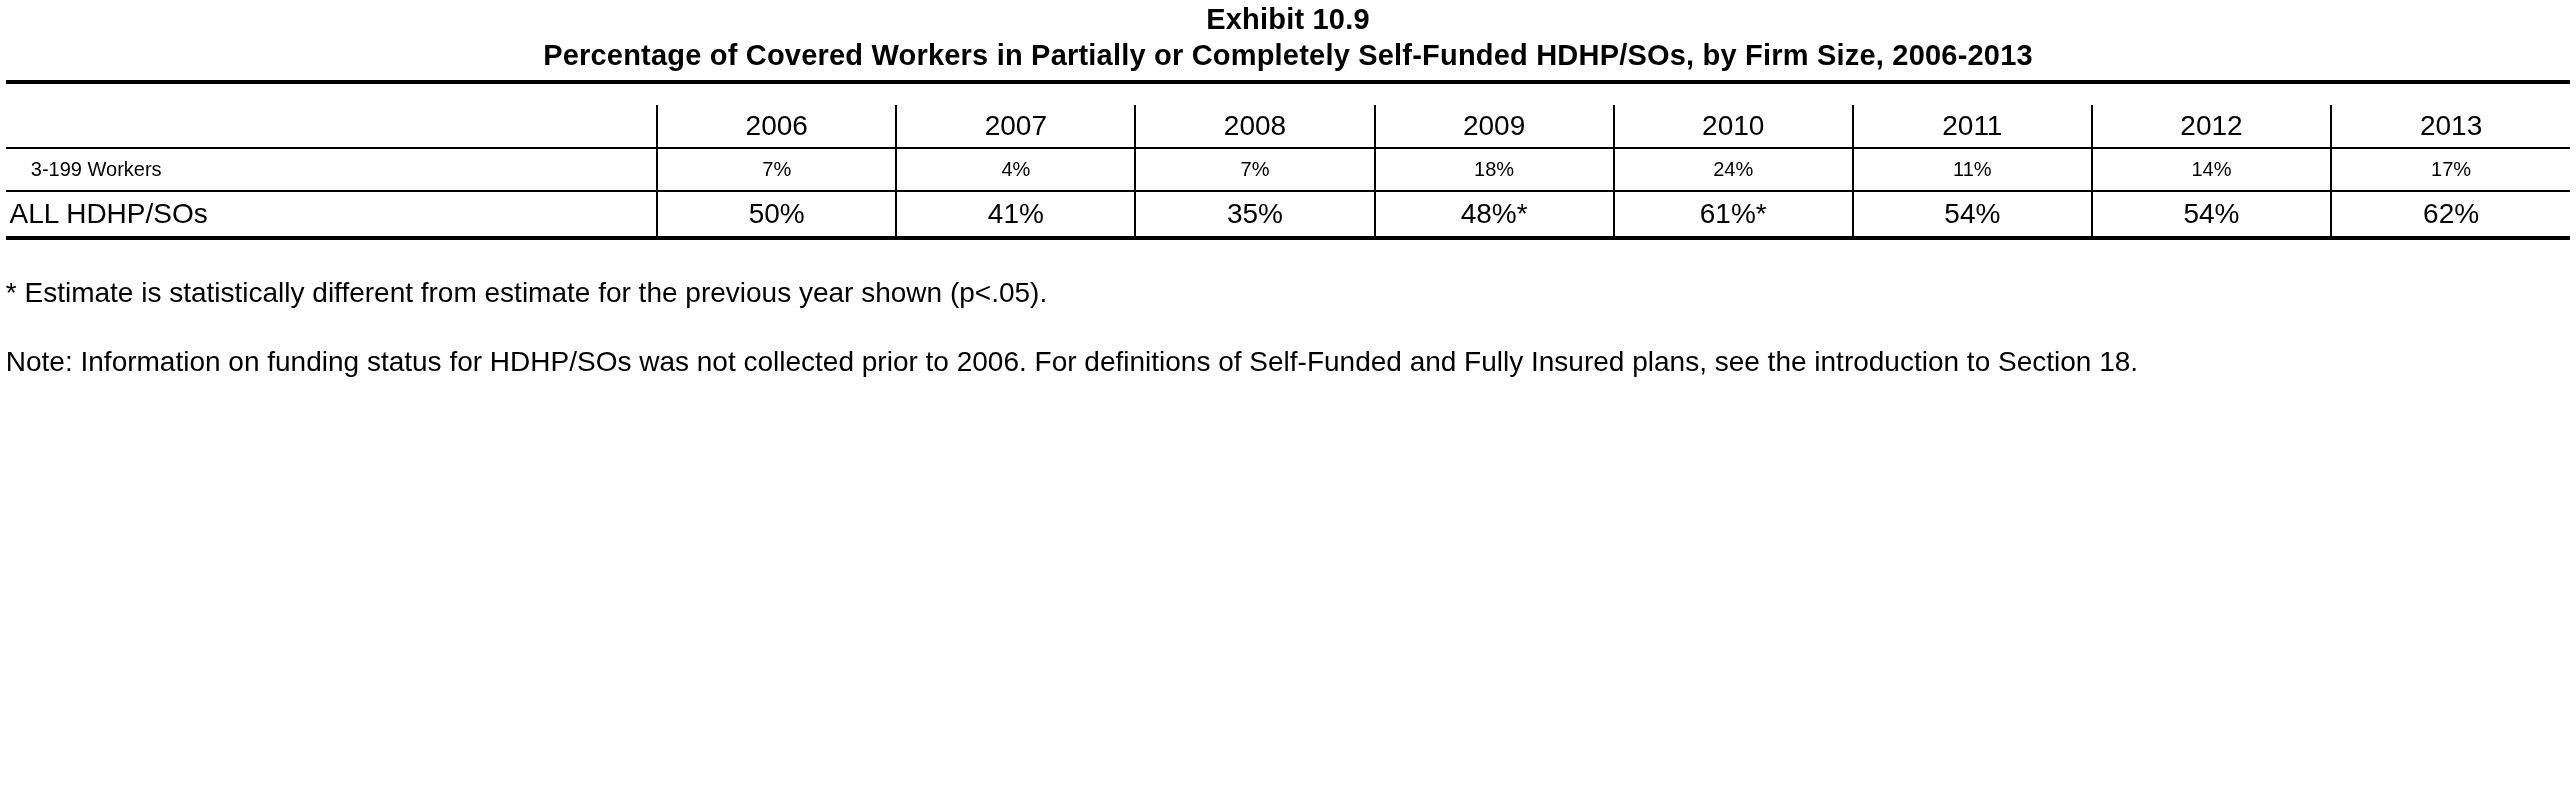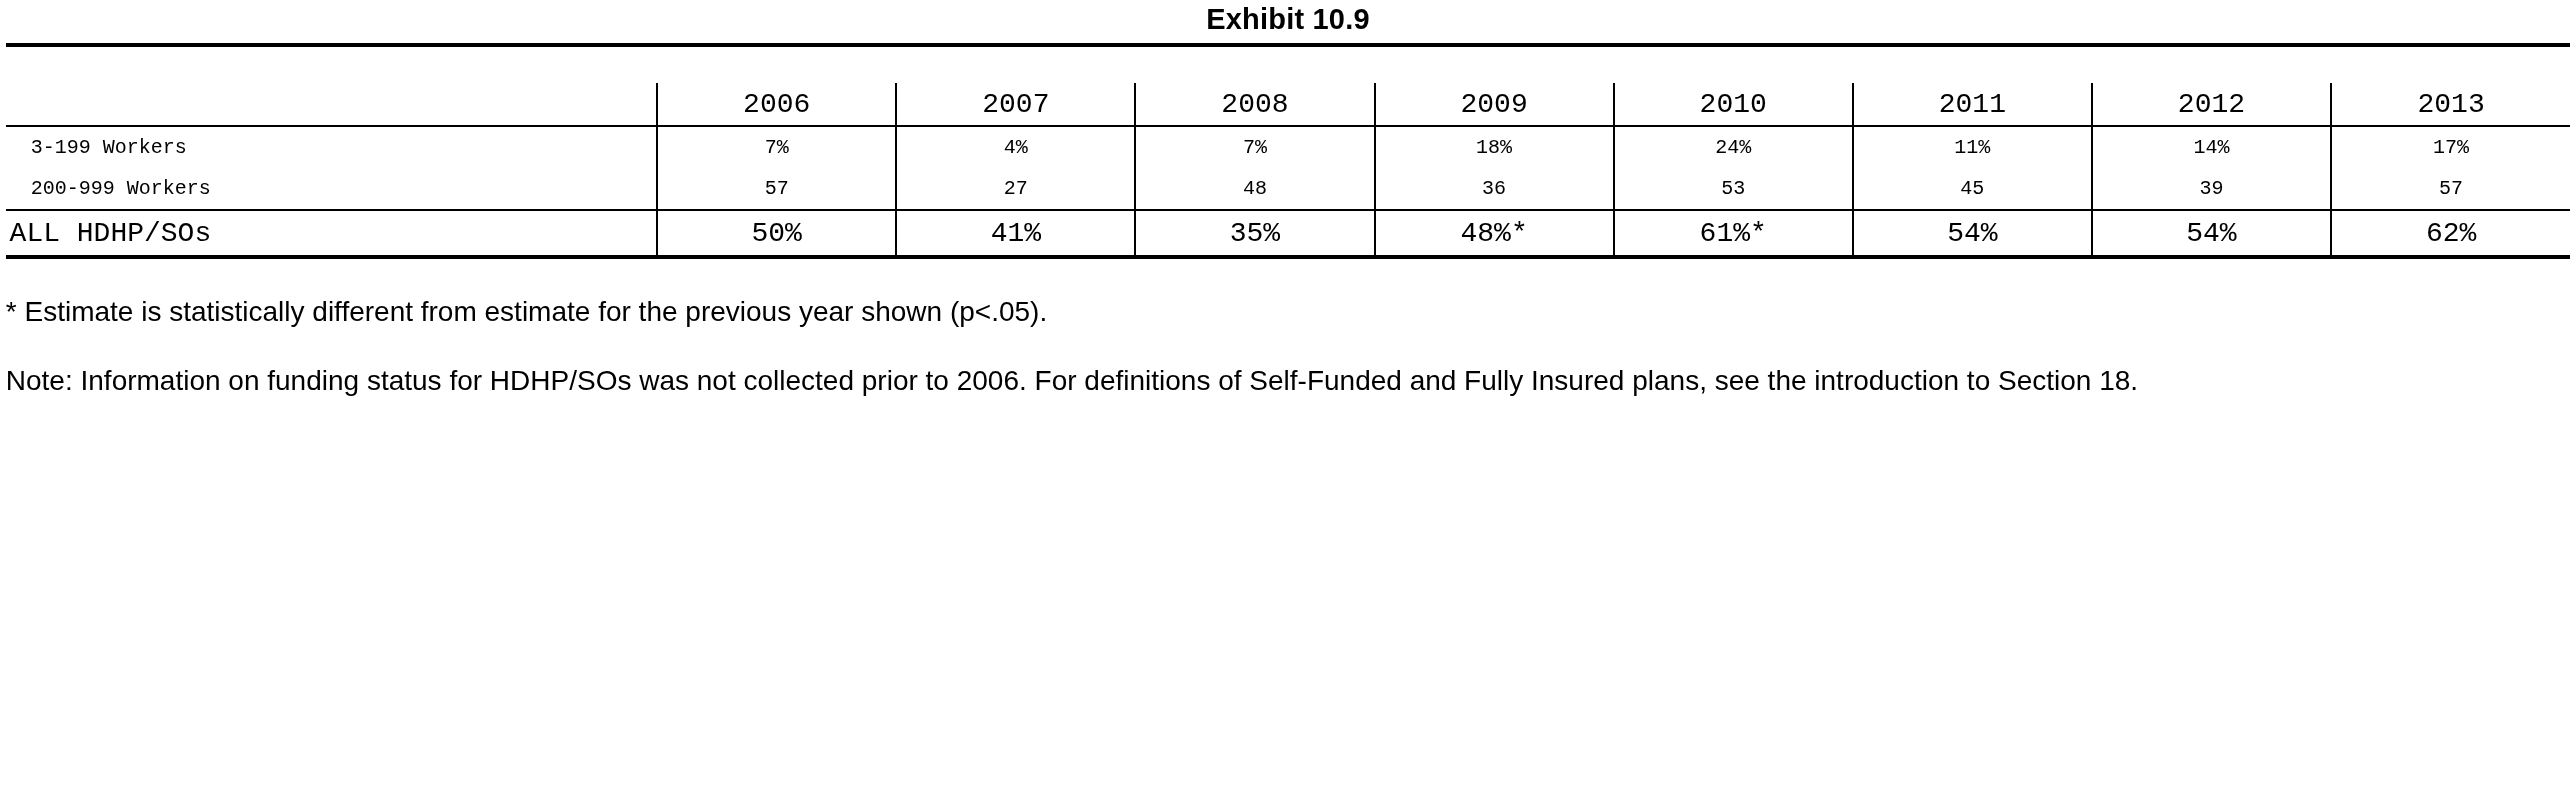--- a/index.html
+++ b/index.html
@@ -46,23 +46,22 @@
     margin-top: 5.8px;
     margin-left: 0px;
     margin-right: 0px;
   }
 
   
   table.data {
     width: 100%;
     border-collapse: collapse;
     table-layout: fixed;
-    margin-top: 36px;
+    margin-top: 21px;
     font-size: 28px;
-    font-family: Liberation Mono, monospace;
   }
   table.data col.label-col { width: 25.4%; }
   table.data col.year-col  { width: 9.325%; }
 
   table.data th, table.data td {
     padding: 0;
     vertical-align: middle;
     font-weight: normal;
   }
   .head-row th {
@@ -121,20 +120,21 @@
   }
   .note-block:last-child { margin-bottom: 0; }
 </style>
 </head>
 <body>
 
 <div class="page">
 
   <div class="title-block">
     <div class="title-line-1">Exhibit 10.9</div>
+    <div class="title-line-2">Percentage of Covered Workers in Partially or Completely Self-Funded HDHP/SOs, by Firm Size, 2006-2013</div>
   </div>
 
   <div class="rule-top"></div>
 
   <table class="data">
     <colgroup>
       <col class="label-col">
       <col class="year-col">
         <col class="year-col">
         <col class="year-col">
@@ -162,31 +162,20 @@
         <td class="row-label">3-199 Workers</td>
         <td class="val">7%</td>
         <td class="val">4%</td>
         <td class="val">7%</td>
         <td class="val">18%</td>
         <td class="val">24%</td>
         <td class="val">11%</td>
         <td class="val">14%</td>
         <td class="val">17%</td>
       </tr>
-      <tr class="body-row">
-        <td class="row-label">200-999 Workers</td>
-        <td class="val">57</td>
-        <td class="val">27</td>
-        <td class="val">48</td>
-        <td class="val">36</td>
-        <td class="val">53</td>
-        <td class="val">45</td>
-        <td class="val">39</td>
-        <td class="val">57</td>
-      </tr>
       <tr class="total-row">
         <td class="row-label">ALL HDHP/SOs</td>
         <td class="val">50%</td>
         <td class="val">41%</td>
         <td class="val">35%</td>
         <td class="val">48%*</td>
         <td class="val">61%*</td>
         <td class="val">54%</td>
         <td class="val">54%</td>
         <td class="val">62%</td>

